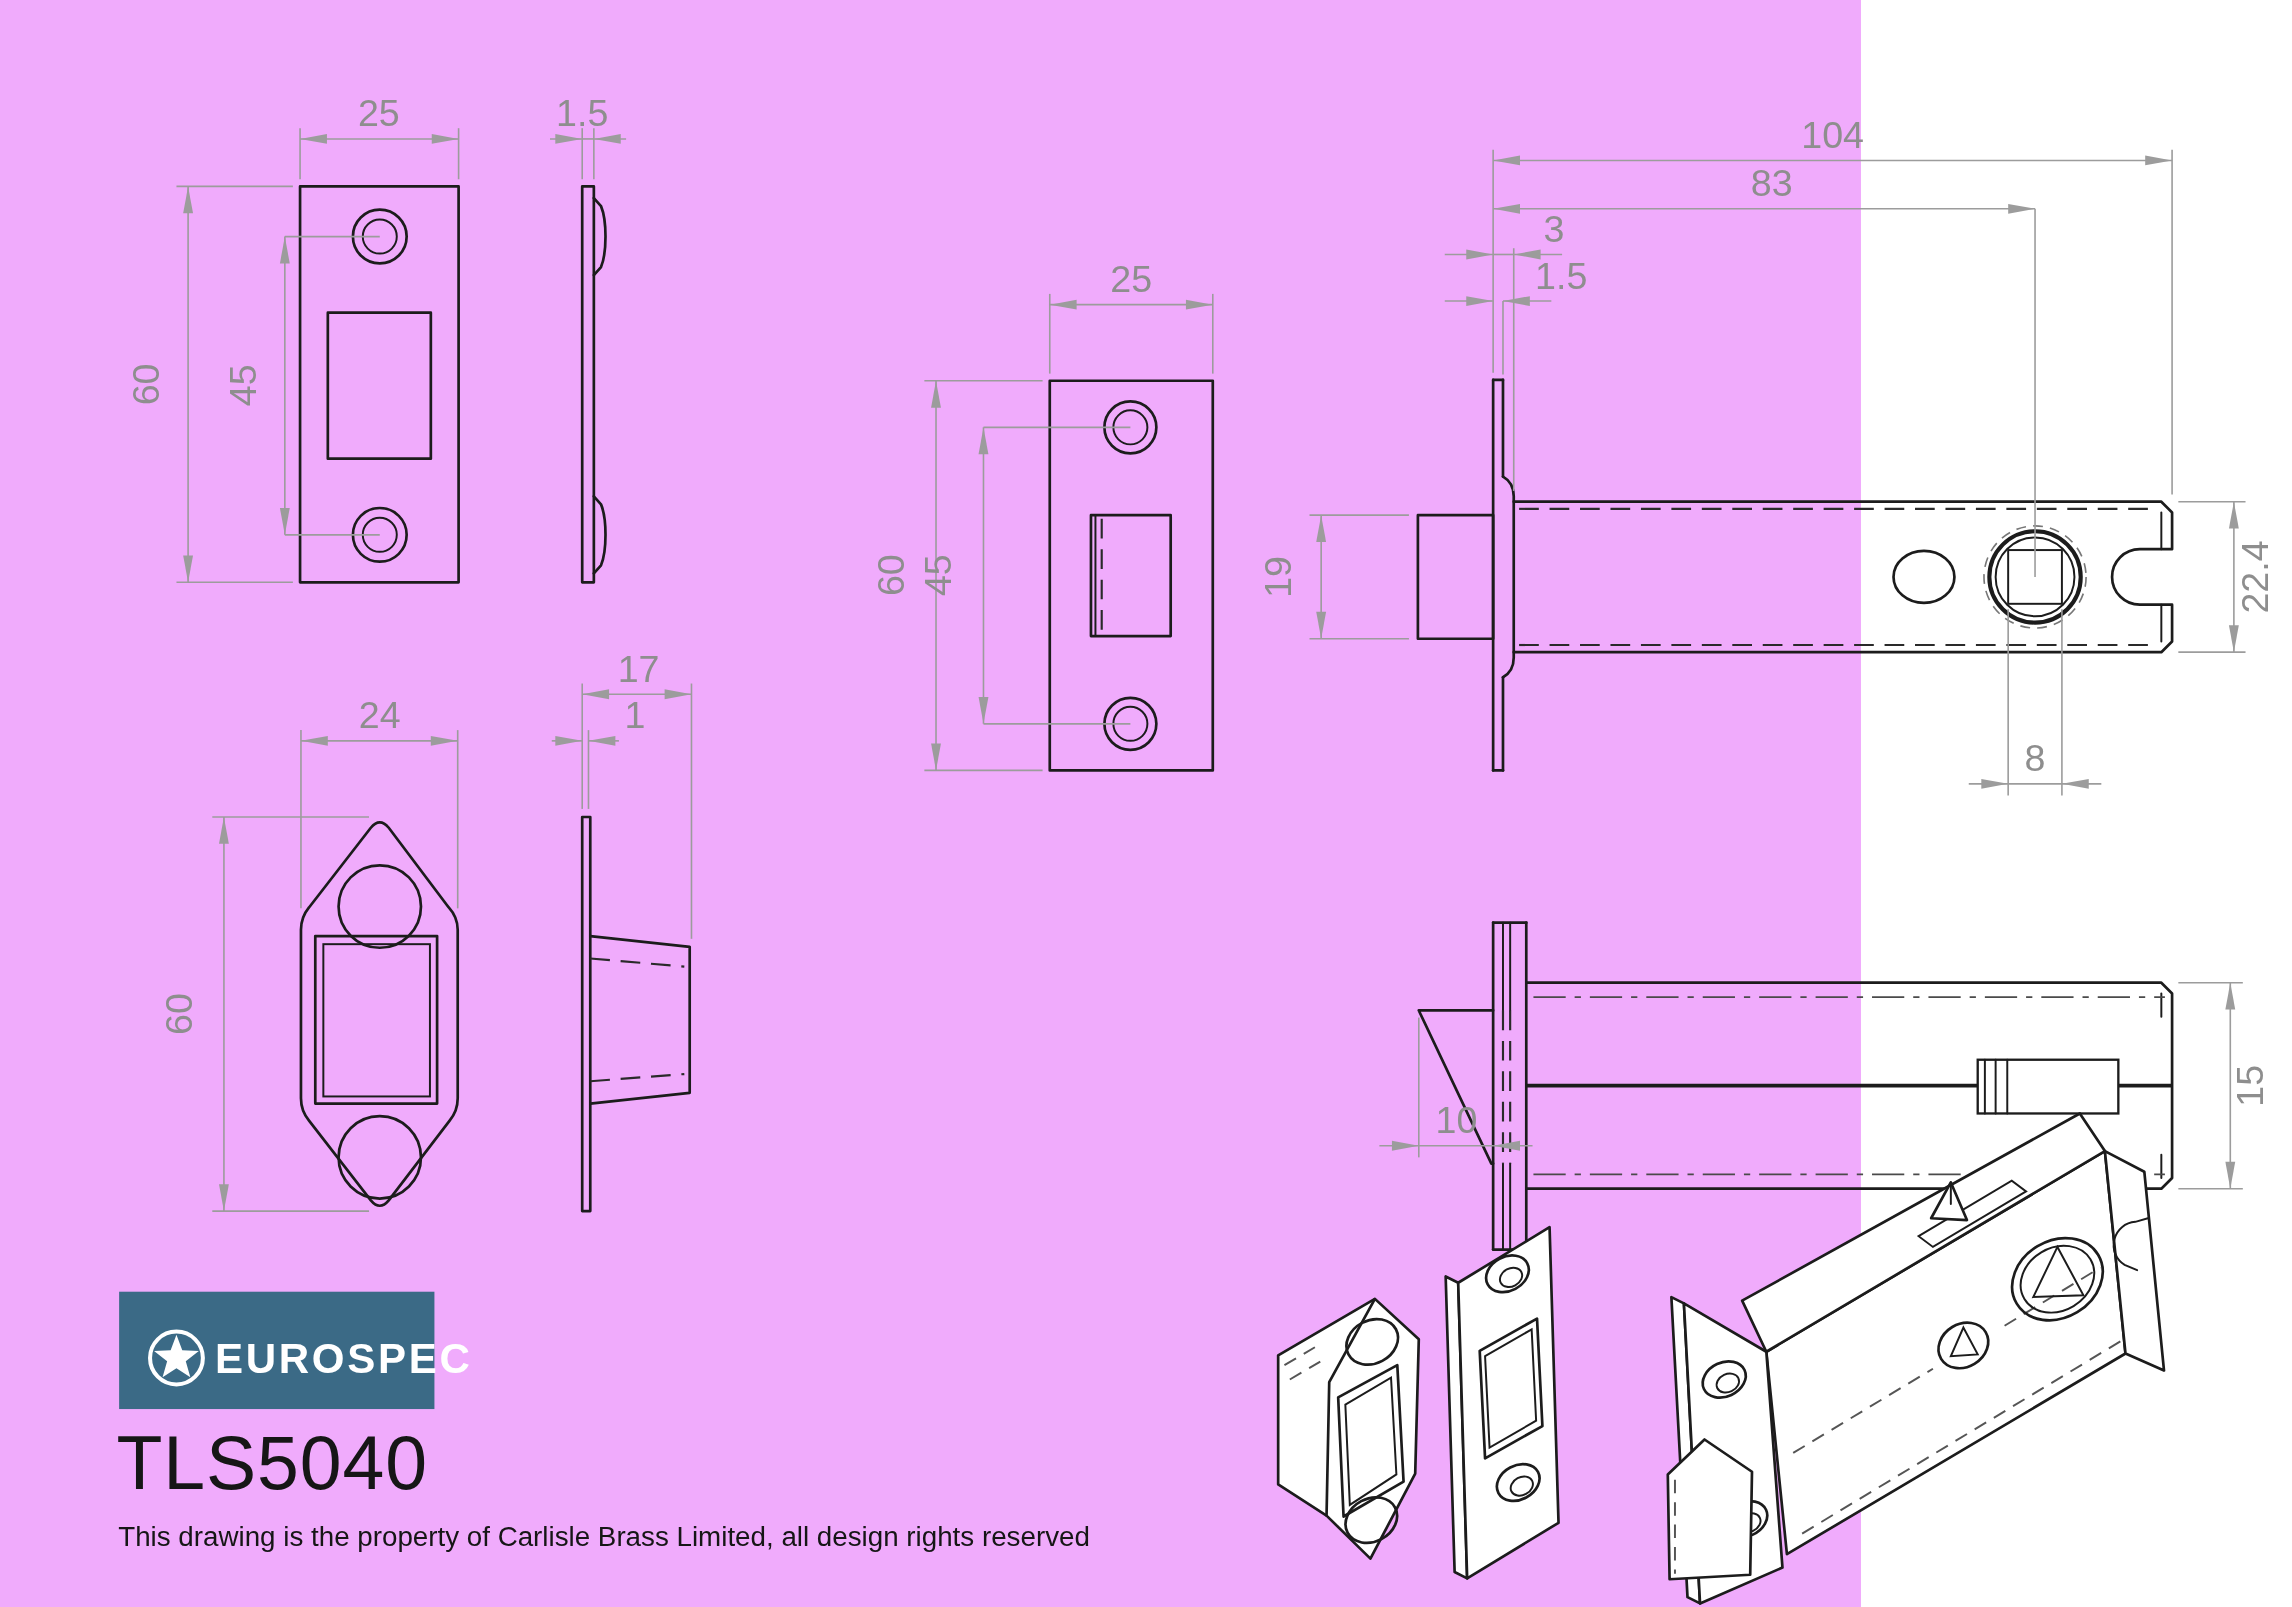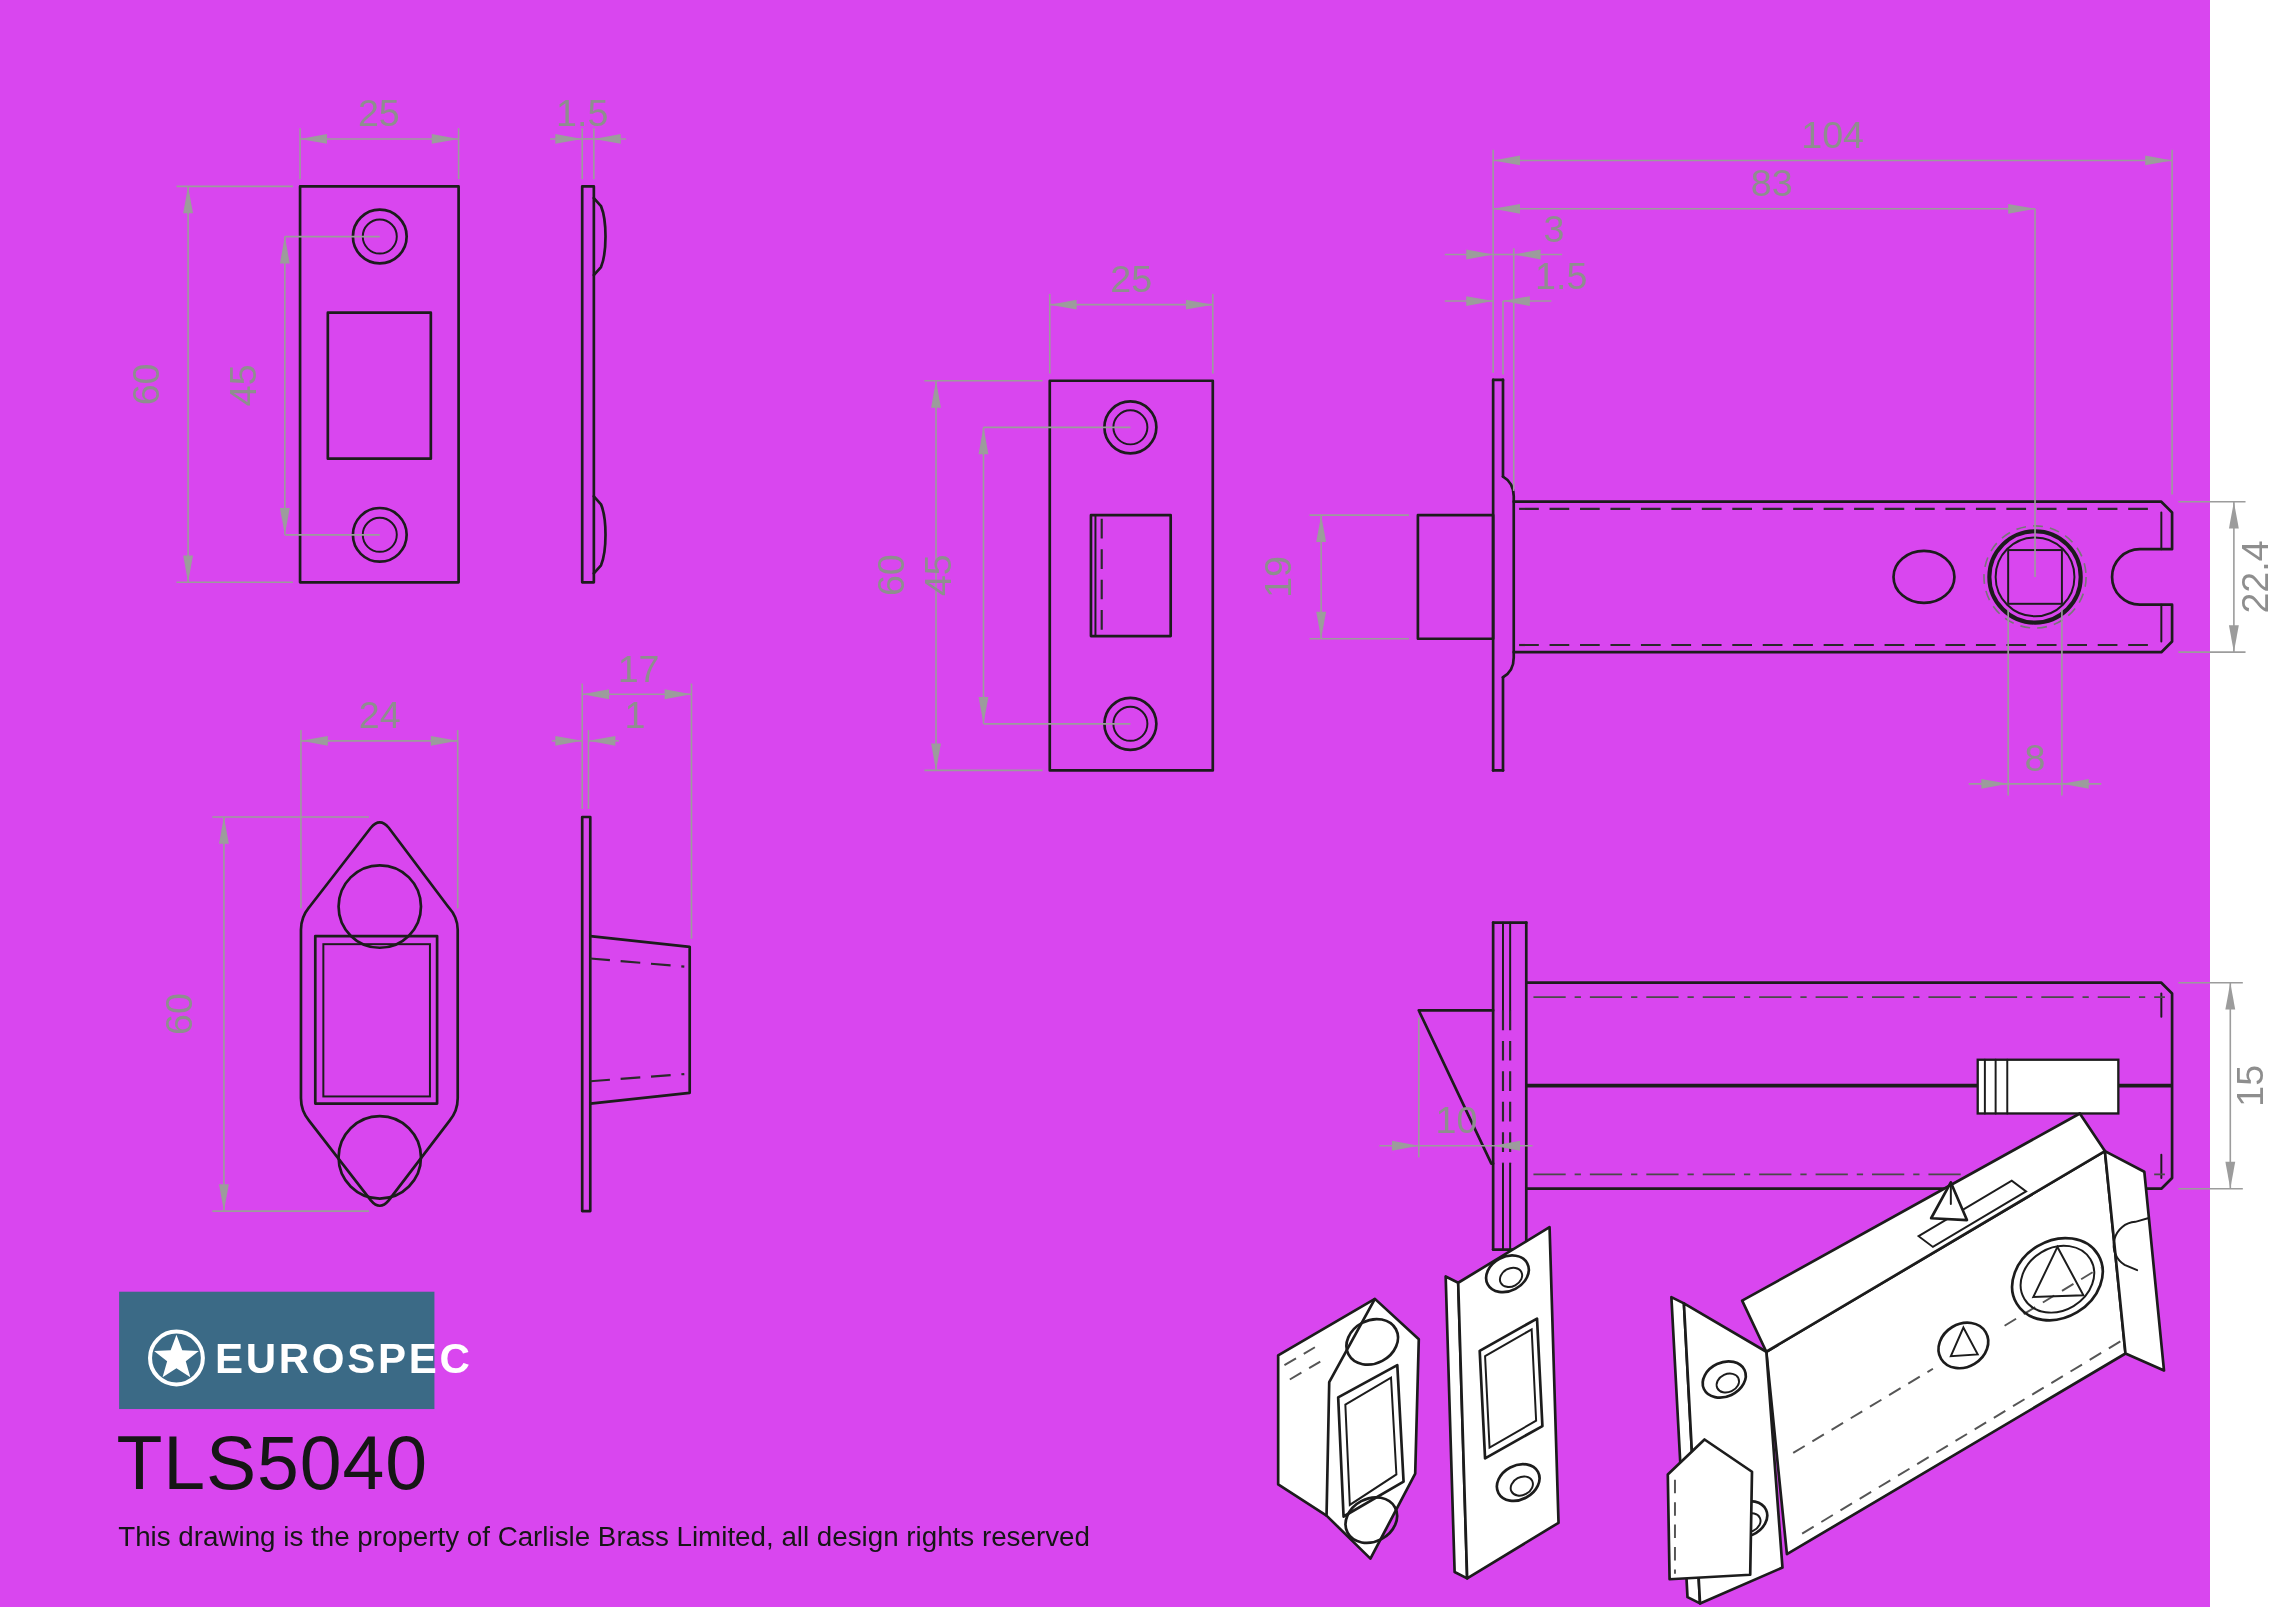--- a/index.html
+++ b/index.html
@@ -1,16 +1,16 @@
 <!DOCTYPE html>
 <html style="font-size:14.3px"><head>
 <meta charset="utf-8">
 <style>
   html,body{margin:0;padding:0;background:#ffffff;}
-  .stage{width:2210px;height:1608px;position:relative;background:#d946ef;}
+  .stage{width:1861px;height:1608px;position:relative;background:#f0abfc;}
   svg{display:block;}
   text{font-family:"Liberation Sans","DejaVu Sans",sans-serif;}
   .dimtxt{fill:#8e8e8e;font-size:42px;}
   .obj{stroke:#1c1c1c;stroke-width:3;fill:none;stroke-linecap:round;stroke-linejoin:round;}
   .objthin{stroke:#1c1c1c;stroke-width:2.2;fill:none;stroke-linecap:round;}
   .objbold{stroke:#1c1c1c;stroke-width:4.6;fill:none;}
   .objfill{stroke:#1c1c1c;stroke-width:3;fill:#ffffff;stroke-linejoin:round;}
   .hid{stroke:#2a2a2a;stroke-width:2.4;fill:none;stroke-dasharray:22 12;}
   .cdash{stroke:#4a4a4a;stroke-width:2;fill:none;stroke-dasharray:36 10 7 10;}
   .isodash{stroke:#555;stroke-width:2.2;fill:none;stroke-dasharray:15 10;}

